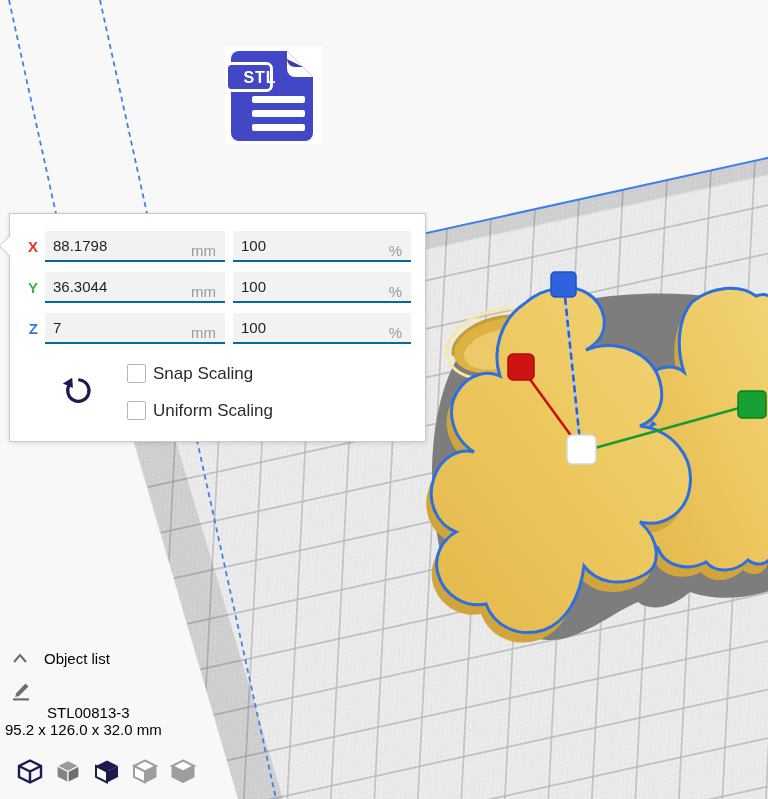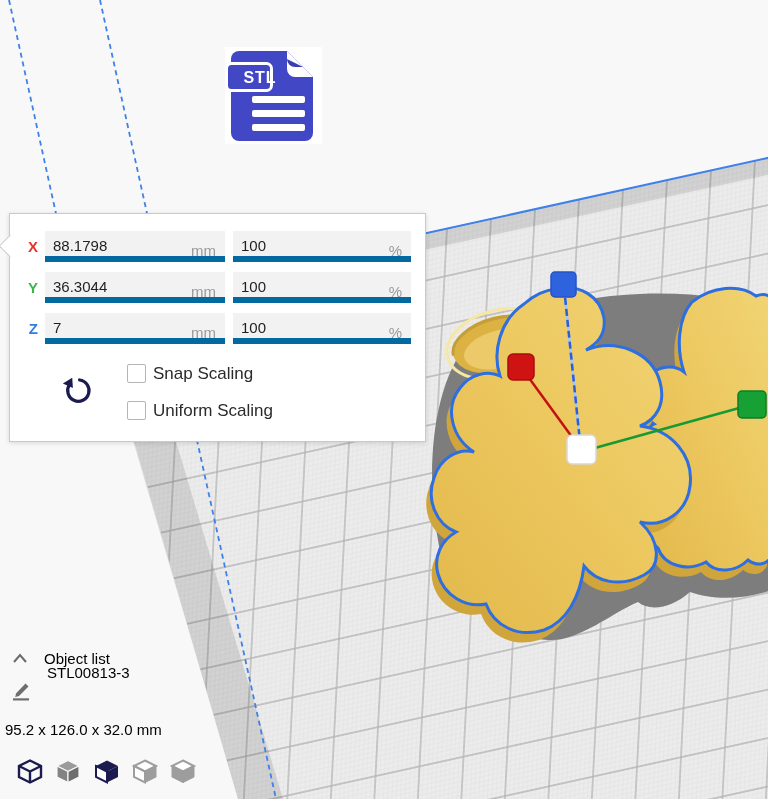--- a/index.html
+++ b/index.html
@@ -13,38 +13,38 @@
        color:#fff;font-weight:bold;font-size:16px;letter-spacing:1px;margin-left:8px;}
 
   
   #scale-panel{position:absolute;left:9px;top:213px;width:415px;height:227px;background:#fff;
        border:1px solid #c9c9c9;box-shadow:0 1px 5px rgba(0,0,0,.13);z-index:10;}
   #panel-notch{position:absolute;left:-8px;top:24px;width:15px;height:15px;background:#fff;
        border-left:1px solid #c9c9c9;border-bottom:1px solid #c9c9c9;transform:rotate(45deg);}
   .srow{position:absolute;height:31px;}
   .axis{position:absolute;width:20px;text-align:right;font-size:15px;line-height:31px;font-weight:bold;}
   .ax0{color:#e5342b}.ax1{color:#3cb54a}.ax2{color:#2f7de1}
-  .field{position:absolute;height:31px;background:#f2f2f2;border-bottom:6px solid #0369a1;box-sizing:border-box;}
+  .field{position:absolute;height:31px;background:#f2f2f2;border-bottom:2px solid #0369a1;box-sizing:border-box;}
   .field input{position:absolute;left:0;top:0;width:100%;height:29px;border:0;background:transparent;
        font-family:"Liberation Sans",sans-serif;font-size:15px;color:#1f1f1f;padding:0 30px 0 8px;box-sizing:border-box;outline:none;}
   .unit{position:absolute;right:9px;top:5px;line-height:29px;font-size:15px;color:#9a9a9a;}
   .f-mm{left:35px;width:180px;}
   .f-pct{left:223px;width:178px;}
   .cbrow{position:absolute;left:117px;height:19px;}
   .checkbox{position:absolute;left:0;top:0;width:17px;height:17px;background:#fff;border:1px solid #b5b5b5;border-radius:2px;}
   .cblabel{position:absolute;left:26px;top:0;line-height:19px;font-size:17px;color:#2b2b2b;white-space:nowrap;}
   #reset-btn{position:absolute;left:52px;top:160px;width:32px;height:32px;cursor:pointer;}
 
   
   #object-list{position:absolute;left:0;top:0;z-index:6;}
   .ol-text{position:absolute;font-size:15px;color:#000000;white-space:nowrap;}
   #ol-chevron{position:absolute;left:12px;top:650px;}
   #ol-header-label{left:44px;top:650px;}
   #ol-pencil{position:absolute;left:11px;top:681px;}
-  #ol-item-label{left:47px;top:664px;}
+  #ol-item-label{left:47px;top:704px;}
   #ol-dims{left:5px;top:721px;}
   .viewbtn{position:absolute;top:756px;width:30px;height:31px;cursor:pointer;}
 </style>
 </head>
 <body>
 
 <svg id="scene" width="768" height="799" viewBox="0 0 768 799">
   <defs>
     <pattern id="grid" width="10" height="10" patternUnits="userSpaceOnUse" patternTransform="matrix(4.4,-0.97,-0.25,4.9,95,305)">
       <rect width="10" height="10" fill="#ececec"></rect>

